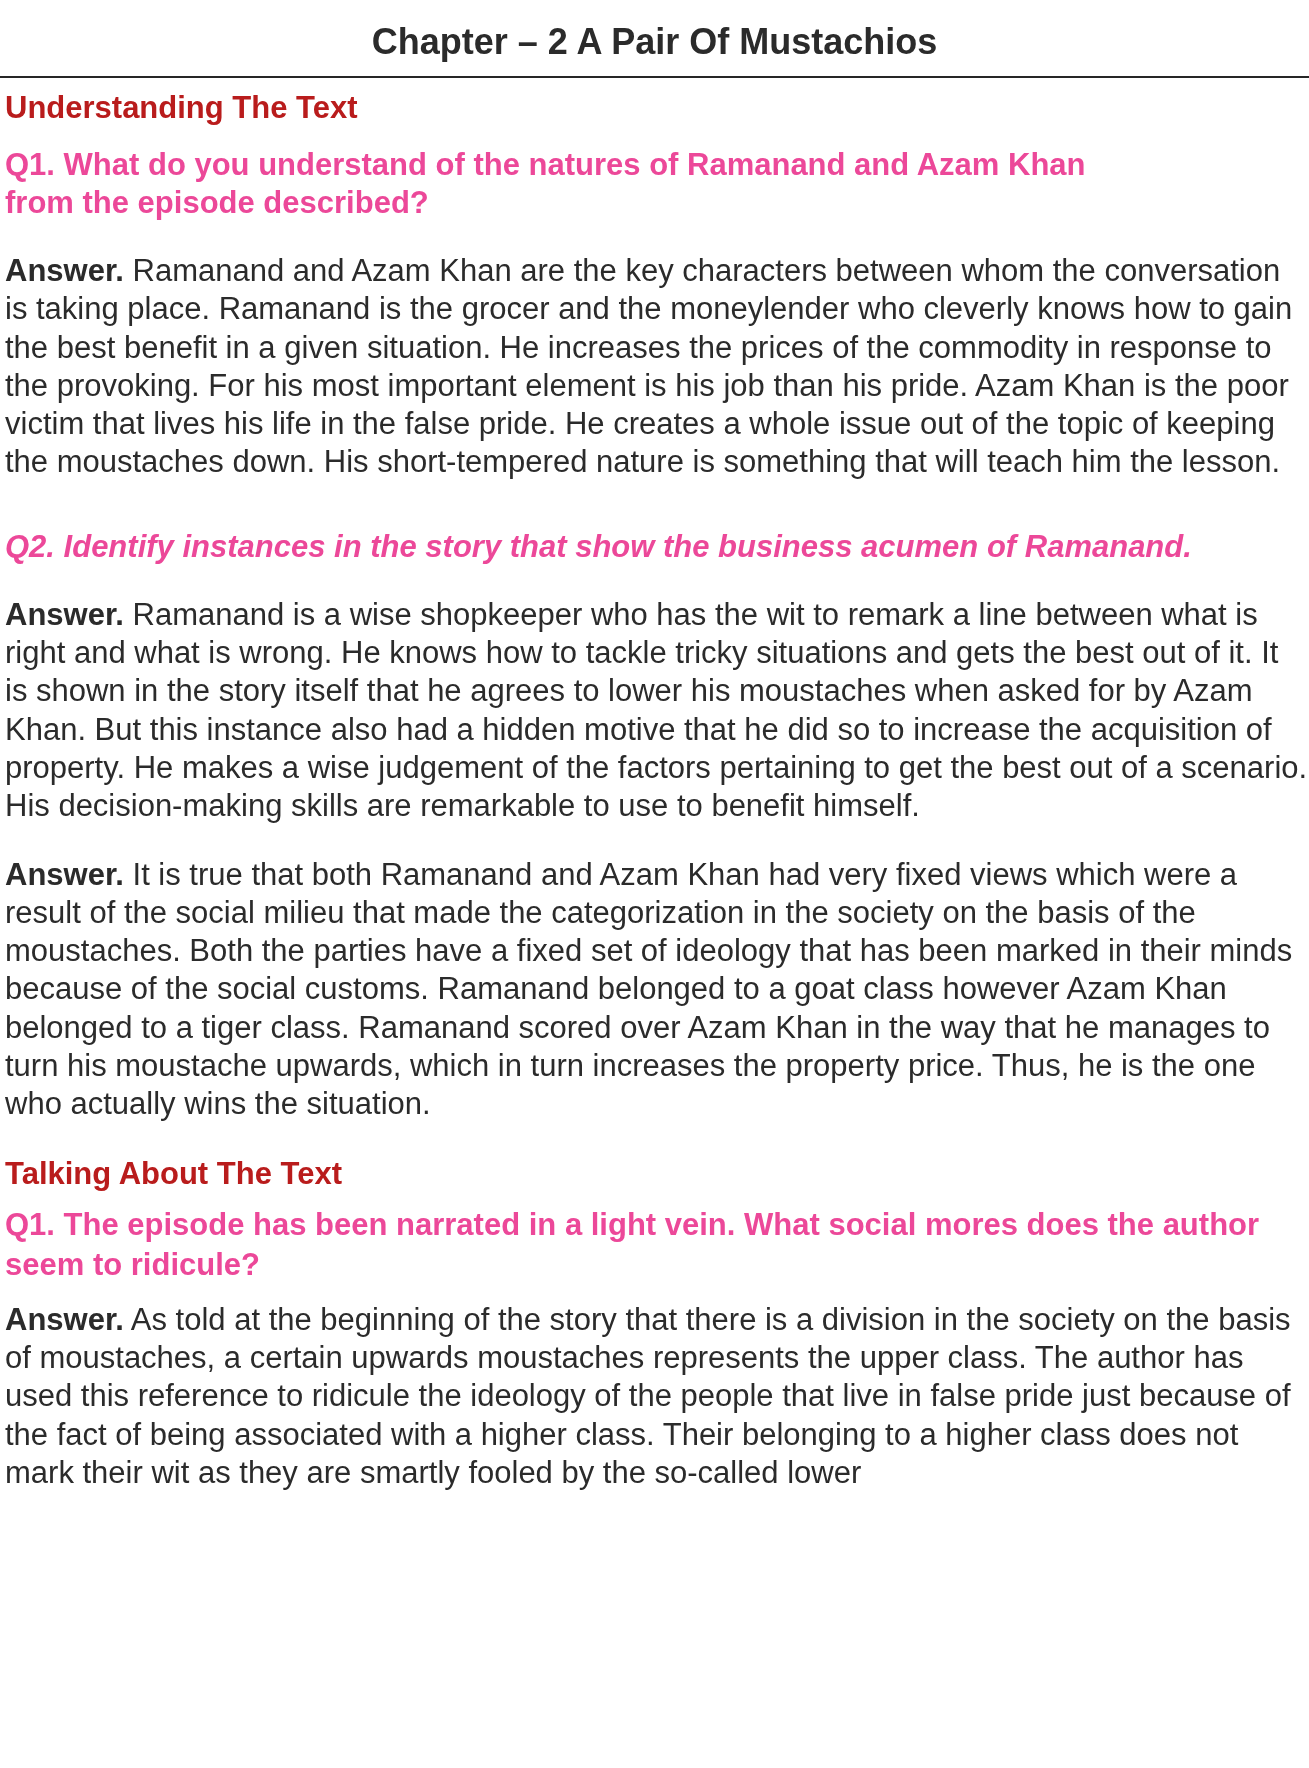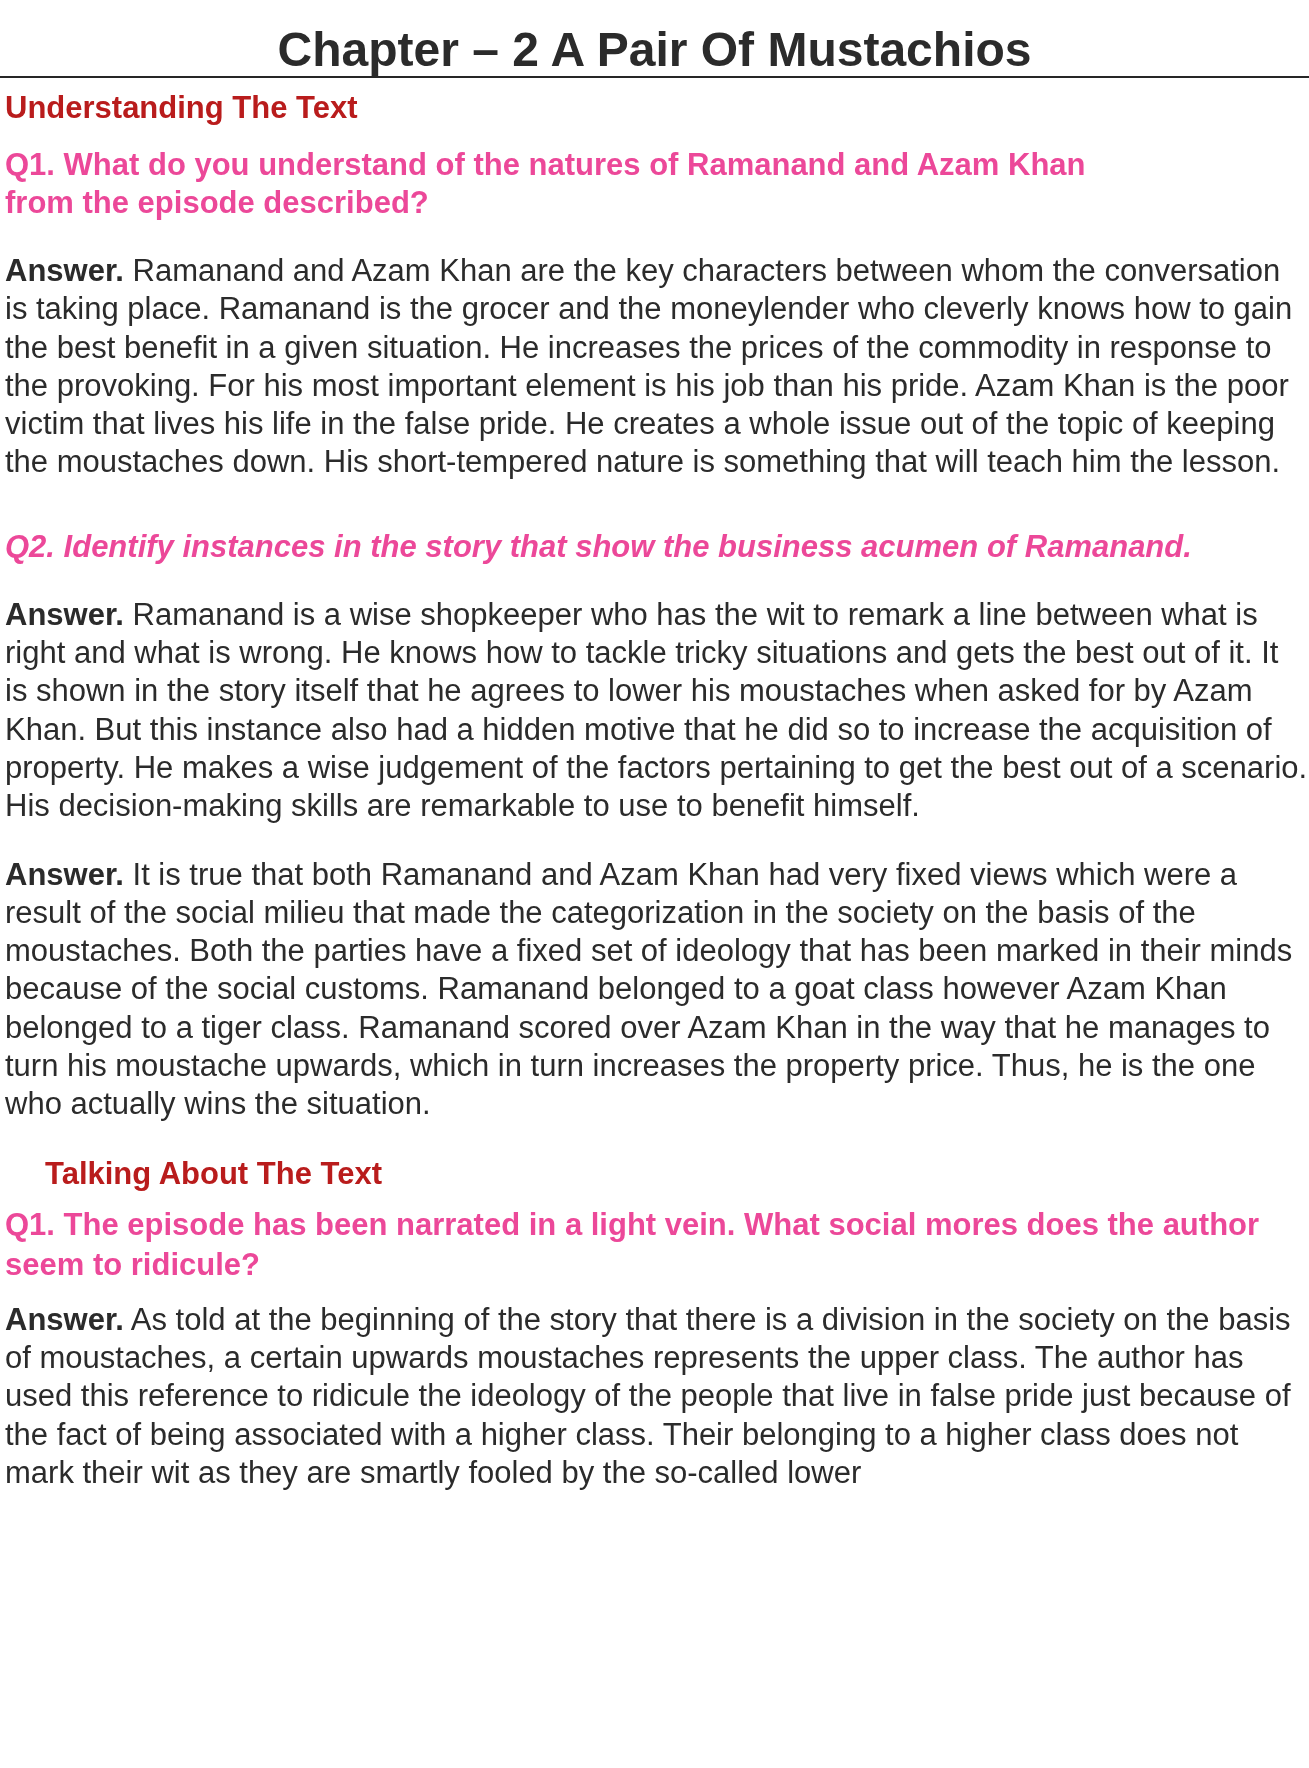--- a/index.html
+++ b/index.html
@@ -14,21 +14,21 @@
       position: relative;
       font-family: "Liberation Sans", sans-serif;
       color: #2b2b2b;
     }
     .page-title {
       position: absolute;
       left: 0;
       top: -8px;
       width: 1309px;
       text-align: center;
-      font-size: 48px;
+      font-size: 36px;
       font-weight: bold;
       color: #2b2b2b;
       line-height: 52px;
       letter-spacing: 0px;
     }
     .title-rule {
       position: absolute;
       left: 0;
       top: 76px;
       width: 1309px;
@@ -78,18 +78,18 @@
   <h2 class="section-heading" style="margin-top:-12px;">Understanding The Text</h2>
 
   <p class="question" style="margin-top:18px; width:1130px;">Q1. What do you understand of the natures of Ramanand and Azam Khan from the episode described?</p>
   <p class="answer" style="margin-top:30px; width:1303px;"><span class="answer-label">Answer.</span> <span>Ramanand and Azam Khan are the key characters between whom the conversation is taking place. Ramanand is the grocer and the moneylender who cleverly knows how to gain the best benefit in a given situation. He increases the prices of the commodity in response to the provoking. For his most important element is his job than his pride. Azam Khan is the poor victim that lives his life in the false pride. He creates a whole issue out of the topic of keeping the moustaches down. His short-tempered nature is something that will teach him the lesson.</span></p>
 
   <p class="question" style="margin-top:46px;font-style:italic;">Q2. Identify instances in the story that show the business acumen of Ramanand.</p>
   <p class="answer" style="margin-top:30px; width:1303px;"><span class="answer-label">Answer.</span> <span>Ramanand is a wise shopkeeper who has the wit to remark a line between what is right and what is wrong. He knows how to tackle tricky situations and gets the best out of it. It is shown in the story itself that he agrees to lower his moustaches when asked for by Azam Khan. But this instance also had a hidden motive that he did so to increase the acquisition of property. He makes a wise judgement of the factors pertaining to get the best out of a scenario. His decision-making skills are remarkable to use to benefit himself.</span></p>
 
   <p class="answer" style="margin-top:30px; width:1303px;"><span class="answer-label">Answer.</span> <span>It is true that both Ramanand and Azam Khan had very fixed views which were a result of the social milieu that made the categorization in the society on the basis of the moustaches. Both the parties have a fixed set of ideology that has been marked in their minds because of the social customs. Ramanand belonged to a goat class however Azam Khan belonged to a tiger class. Ramanand scored over Azam Khan in the way that he manages to turn his moustache upwards, which in turn increases the property price. Thus, he is the one who actually wins the situation.</span></p>
 
-  <h2 class="section-heading" style="margin-top:30px;margin-left:40px;">Talking About The Text</h2>
+  <h2 class="section-heading" style="margin-top:30px;">Talking About The Text</h2>
 
   <p class="question" style="margin-top:11px; width:1260px; line-height:40px;">Q1. The episode has been narrated in a light vein. What social mores does the author seem to ridicule?</p>
   <p class="answer" style="margin-top:16px; width:1303px;"><span class="answer-label">Answer.</span> <span>As told at the beginning of the story that there is a division in the society on the basis of moustaches, a certain upwards moustaches represents the upper class. The author has used this reference to ridicule the ideology of the people that live in false pride just because of the fact of being associated with a higher class. Their belonging to a higher class does not mark their wit as they are smartly fooled by the so-called lower</span></p>
 
 </div>
 
 </body></html>

